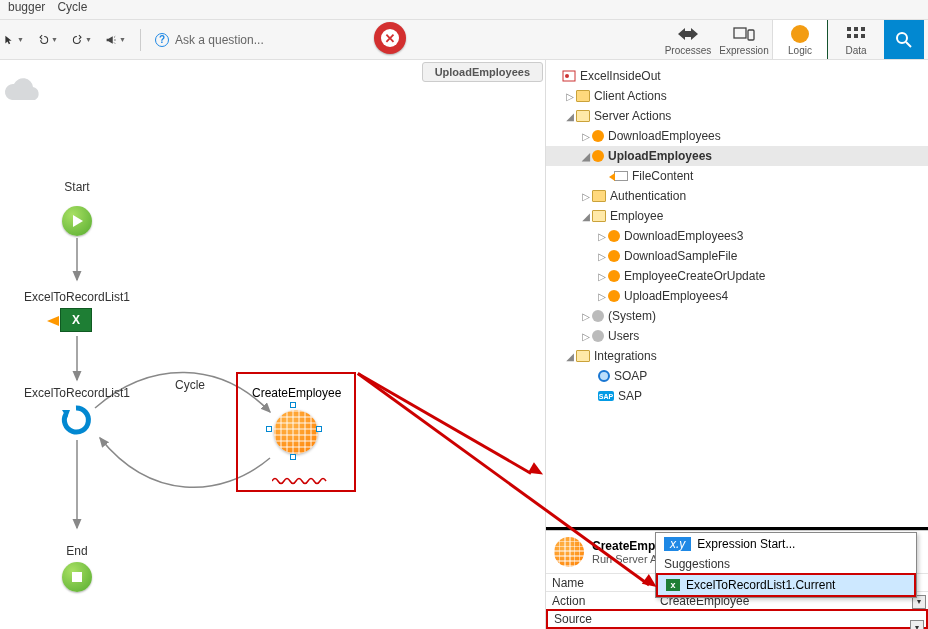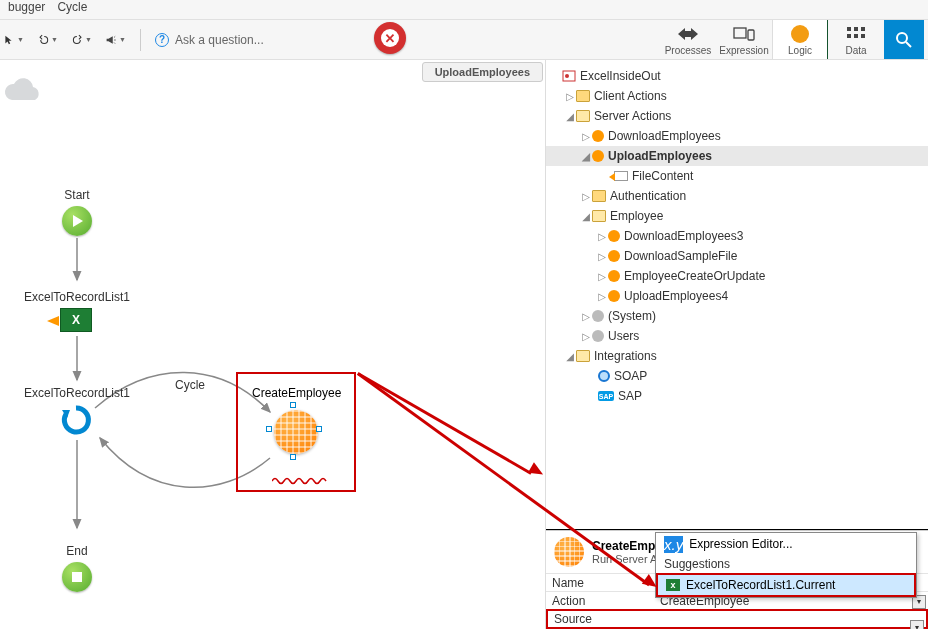--- a/index.html
+++ b/index.html
@@ -56,21 +56,21 @@
     box-shadow:0 1px 3px rgba(0,0,0,.3);}
   .sel-handle{position:absolute;width:6px;height:6px;border:1px solid #0288d1;background:#fff;}
   .create-emp-label { position:absolute; left:252px; top:326px; font-size:12px; }
   .orb-error{position:absolute;left:272px;top:416px;}
 
   
   .red-arrow-line { position:absolute; background:#cc0000; transform-origin:left center;}
   .red-arrow-head{position:absolute;width:0;height:0;border-left:14px solid #cc0000;border-top:6px solid transparent;border-bottom:6px solid transparent;}
 
   
-  .tree { flex:1; overflow:auto; padding-top:6px; border-bottom:1px solid #000000;}
+  .tree { flex:1; overflow:auto; padding-top:6px; border-bottom:3px solid #000000;}
   .tree-row { display:flex; align-items:center; height:20px; padding-left:4px; color:#333; cursor:default; white-space:nowrap;}
   .tree-row.selected { background:#e8e8e8; font-weight:bold;}
   .tree-indent { display:inline-block; }
   .expander { width:12px; text-align:center; color:#888; font-size:10px; display:inline-block;}
   .folder { width:14px;height:12px;background:#ffd97d;border:1px solid #caa23a;border-radius:1px;display:inline-block;margin-right:4px;vertical-align:middle;}
   .folder.open{background:#ffe9a8;}
   .action-dot{width:12px;height:12px;border-radius:50%;background:#ff9800;display:inline-block;margin-right:4px;vertical-align:middle;}
   .action-dot.gray{background:#bbb;}
   .param-ico{display:inline-block;width:14px;height:10px;border:1px solid #999;margin-right:4px;position:relative;}
   .param-ico::after{content:"";position:absolute;left:-6px;top:1px;width:0;height:0;border-right:6px solid #ff9800;border-top:4px solid transparent;border-bottom:4px solid transparent;}
@@ -94,21 +94,21 @@
   .prop-row .val{flex:1;padding-left:4px;color:#333;}
   .prop-row.source{border:2px solid #cc0000;height:20px;}
   .prop-row.source .val{position:relative;}
   .prop-row .dd{position:absolute;right:2px;top:1px;width:14px;height:14px;border:1px solid #888;background:#eee;display:flex;align-items:center;justify-content:center;font-size:8px;}
   .prop-row.action .val{position:relative;}
 
   .dropdown-pop{position:absolute;left:655px;top:532px;width:262px;background:#fff;border:1px solid #888;box-shadow:2px 2px 4px rgba(0,0,0,.2);}
   .dropdown-pop .item{display:flex;align-items:center;gap:6px;height:22px;padding:0 8px;cursor:pointer;}
   .dropdown-pop .item.hl{background:#cde8ff;border:2px solid #cc0000;height:24px;}
   .dropdown-pop .hdr{padding:2px 8px;color:#333;}
-  .xy-badge{background:#1e88e5;color:#fff;font-size:15px;padding:0 0;font-style:italic;}
+  .xy-badge{background:#1e88e5;color:#fff;font-size:12px;padding:0 6px;font-style:italic;}
   .xl-badge{width:14px;height:12px;background:#1e7e34;color:#fff;font-size:9px;display:inline-flex;align-items:center;justify-content:center;font-weight:bold;}
 
   
   .flow-svg{position:absolute;left:0;top:0;}
 </style>
 </head>
 <body>
 
 <div class="menubar">
   <span>bugger</span>
@@ -220,21 +220,21 @@
       </defs>
       <line x1="77" y1="178" x2="77" y2="220" stroke="#888" stroke-width="1.5" marker-end="url(#ah)"></line>
       <line x1="77" y1="276" x2="77" y2="320" stroke="#888" stroke-width="1.5" marker-end="url(#ah)"></line>
       <line x1="77" y1="380" x2="77" y2="468" stroke="#888" stroke-width="1.5" marker-end="url(#ah)"></line>
 
       <path d="M95 348 C 150 300, 220 300, 270 352" fill="none" stroke="#888" stroke-width="1.5" marker-end="url(#ah)"></path>
 
       <path d="M270 398 C 220 440, 150 440, 100 378" fill="none" stroke="#888" stroke-width="1.5" marker-end="url(#ah)"></path>
     </svg>
 
-    <div class="flow-label" style="left:77px;top:128px;">Start</div>
+    <div class="flow-label" style="left:77px;top:120px;">Start</div>
     <div class="start-circle"></div>
 
     <div class="flow-label" style="left:77px;top:230px;">ExcelToRecordList1</div>
     <div class="excel-ico">
       <span class="arrow-in"></span>
       <span>X</span>
     </div>
 
     <div class="flow-label" style="left:77px;top:326px;">ExcelToRecordList1</div>
     <div class="cycle-ico">
@@ -393,21 +393,21 @@
           <div class="val"><span></span><span class="dd">▾</span></div>
         </div>
       </div>
     </div>
   </div>
 </div>
 
 <div class="dropdown-pop">
   <div class="item">
     <span class="xy-badge">x.y</span>
-    <span>Expression Editor...</span>
+    <span>Expression Start...</span>
   </div>
   <div class="hdr">Suggestions</div>
   <div class="item hl">
     <span class="xl-badge">x</span>
     <span>ExcelToRecordList1.Current</span>
   </div>
 </div>
 
 <div class="red-arrow-line" style="left:358px;top:372px;width:200px;height:2.5px;transform:rotate(30deg);"></div>
 <div class="red-arrow-head" style="left:530px;top:465px;transform:rotate(30deg);"></div>

